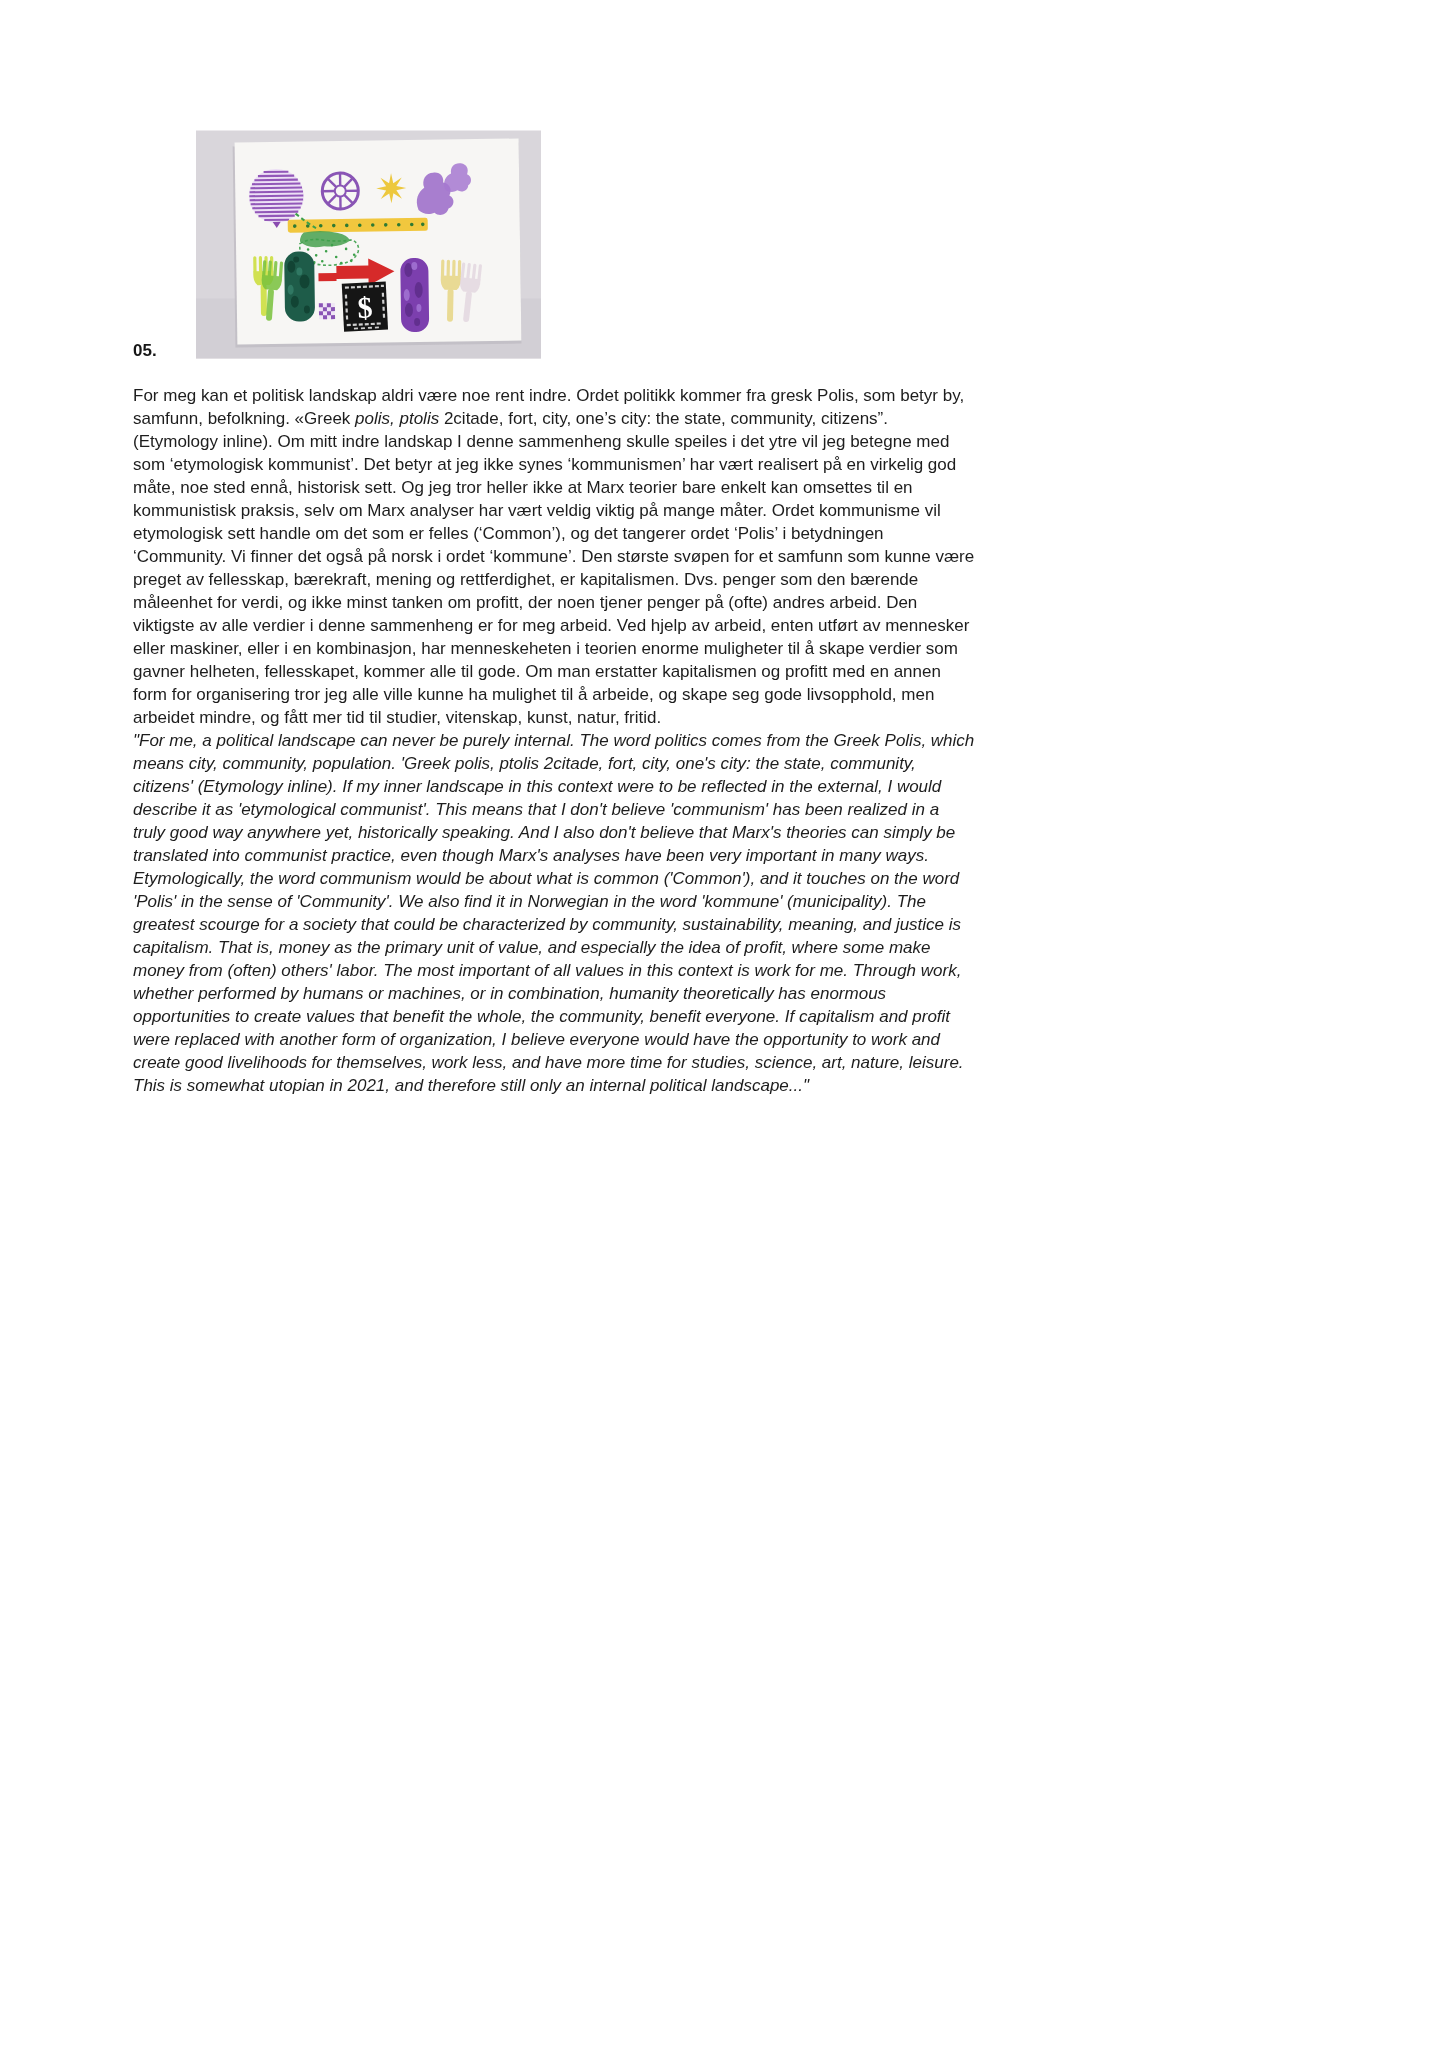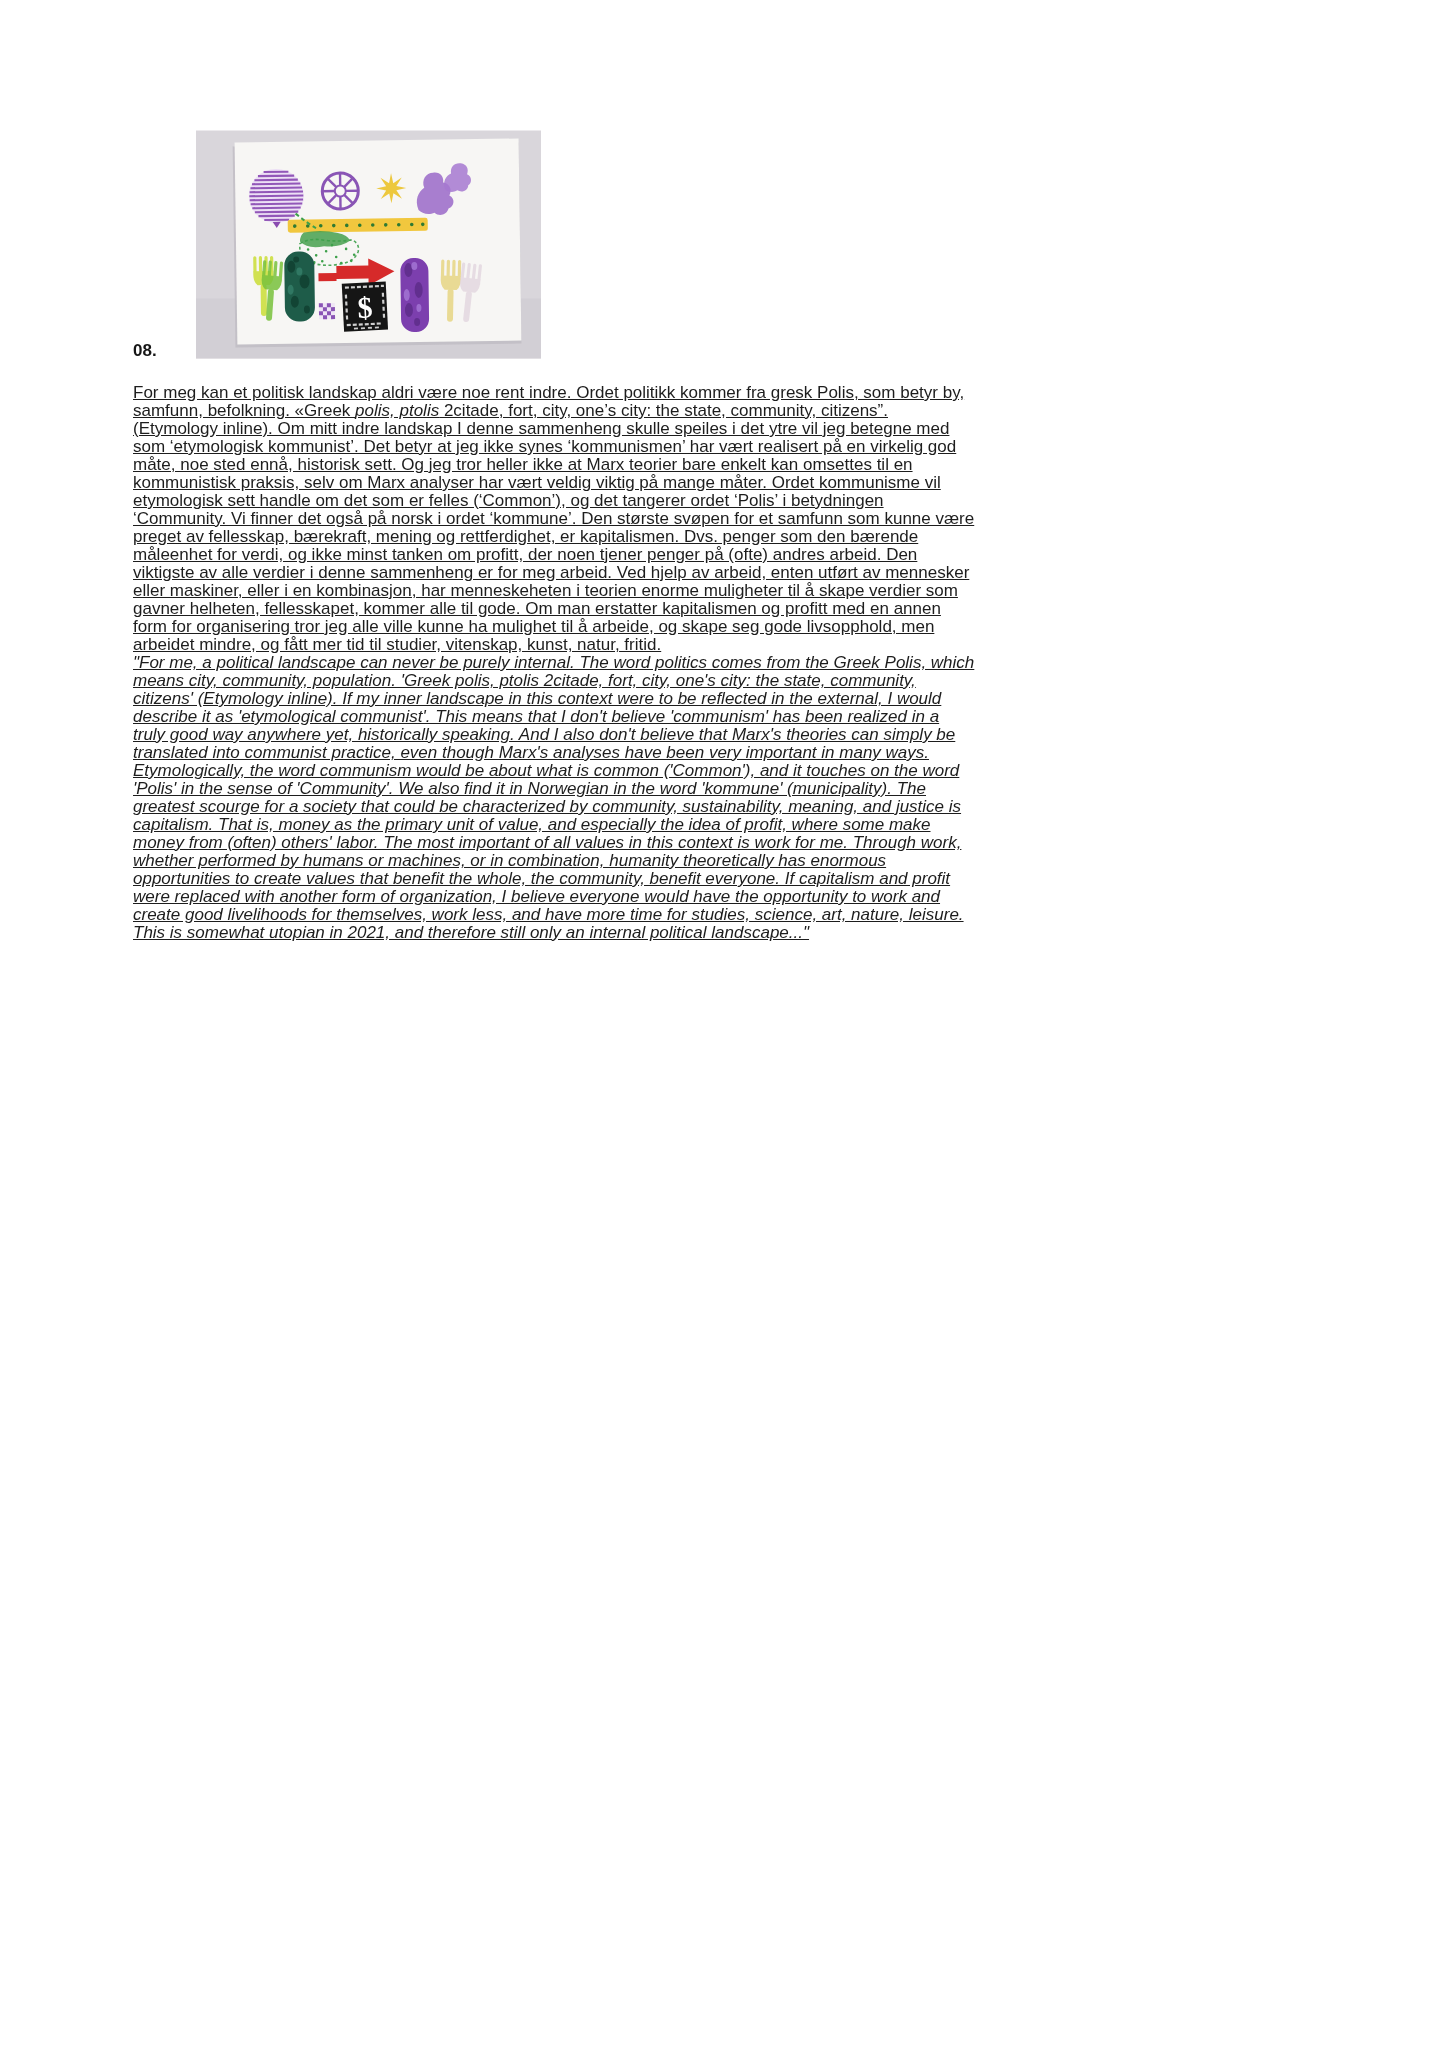--- a/index.html
+++ b/index.html
@@ -30,24 +30,23 @@
     font-weight: 700;
     color: #161616;
   }
 
   .text-col {
     position: absolute;
     left: 133px;
     top: 384px;
     width: 842px;
     font-size: 17px;
-    line-height: 18px;
+    line-height: 23px;
     color: #1d1d1d;
     text-align: left;
-    text-decoration: underline;
   }
   .text-col p { margin: 0; }
   .trans-heading { margin-top: 34px !important; }
   .trans-text { font-style: italic; }
 </style>
 </head>
 <body>
 
 <div class="page">
 
@@ -239,20 +238,20 @@
             <rect x="5.6" y="0" width="3.2" height="17" rx="1.6"></rect>
           <rect x="11.2" y="0" width="3.2" height="17" rx="1.6"></rect>
             <rect x="16.8" y="0" width="3.2" height="17" rx="1.6"></rect>
           <path d="M0,15 h20 q1,10 -4,14 h-12 q-5,-4 -4,-14 z"></path>
           <rect x="7" y="28" width="6" height="31" rx="3"></rect>
         </g>
       </g>
     </svg>
   </div>
 
-  <div class="figure-label">08.</div>
+  <div class="figure-label">05.</div>
 
   <div class="text-col">
     <p class="no-text"><span>For meg kan et politisk landskap aldri være noe rent indre. Ordet politikk kommer fra gresk Polis, som betyr by, samfunn, befolkning. «Greek </span><span style="font-style: italic;">polis, ptolis</span><span> 2citade, fort, city, one’s city: the state, community, citizens”. (Etymology inline). Om mitt indre landskap I denne sammenheng skulle speiles i det ytre vil jeg betegne med som ‘etymologisk kommunist’. Det betyr at jeg ikke synes ‘kommunismen’ har vært realisert på en virkelig god måte, noe sted ennå, historisk sett. Og jeg tror heller ikke at Marx teorier bare enkelt kan omsettes til en kommunistisk praksis, selv om Marx analyser har vært veldig viktig på mange måter. Ordet kommunisme vil etymologisk sett handle om det som er felles (‘Common’), og det tangerer ordet ‘Polis’ i betydningen ‘Community. Vi finner det også på norsk i ordet ‘kommune’. Den største svøpen for et samfunn som kunne være preget av fellesskap, bærekraft, mening og rettferdighet, er kapitalismen. Dvs. penger som den bærende måleenhet for verdi, og ikke minst tanken om profitt, der noen tjener penger på (ofte) andres arbeid. Den viktigste av alle verdier i denne sammenheng er for meg arbeid. Ved hjelp av arbeid, enten utført av mennesker eller maskiner, eller i en kombinasjon, har menneskeheten i teorien enorme muligheter til å skape verdier som gavner helheten, fellesskapet, kommer alle til gode. Om man erstatter kapitalismen og profitt med en annen form for organisering tror jeg alle ville kunne ha mulighet til å arbeide, og skape seg gode livsopphold, men arbeidet mindre, og fått mer tid til studier, vitenskap, kunst, natur, fritid.</span></p>
     <p class="trans-text">"For me, a political landscape can never be purely internal. The word politics comes from the Greek Polis, which means city, community, population. 'Greek polis, ptolis 2citade, fort, city, one's city: the state, community, citizens' (Etymology inline). If my inner landscape in this context were to be reflected in the external, I would describe it as 'etymological communist'. This means that I don't believe 'communism' has been realized in a truly good way anywhere yet, historically speaking. And I also don't believe that Marx's theories can simply be translated into communist practice, even though Marx's analyses have been very important in many ways. Etymologically, the word communism would be about what is common ('Common'), and it touches on the word 'Polis' in the sense of 'Community'. We also find it in Norwegian in the word 'kommune' (municipality). The greatest scourge for a society that could be characterized by community, sustainability, meaning, and justice is capitalism. That is, money as the primary unit of value, and especially the idea of profit, where some make money from (often) others' labor. The most important of all values in this context is work for me. Through work, whether performed by humans or machines, or in combination, humanity theoretically has enormous opportunities to create values that benefit the whole, the community, benefit everyone. If capitalism and profit were replaced with another form of organization, I believe everyone would have the opportunity to work and create good livelihoods for themselves, work less, and have more time for studies, science, art, nature, leisure. This is somewhat utopian in 2021, and therefore still only an internal political landscape..."</p>
   </div>
 
 </div>
 
 </body></html>

